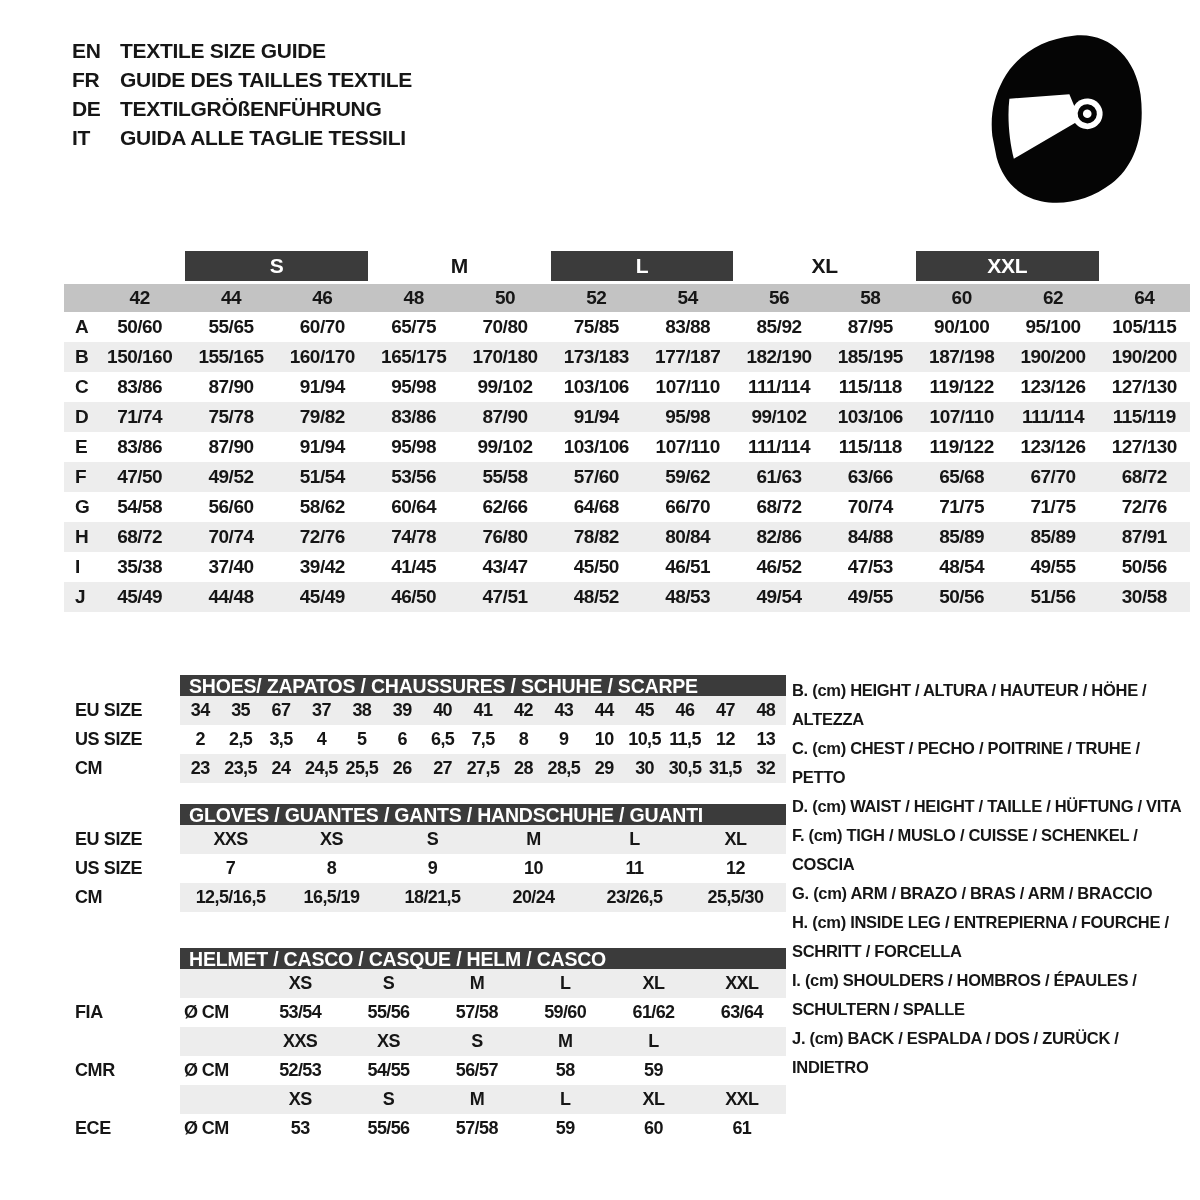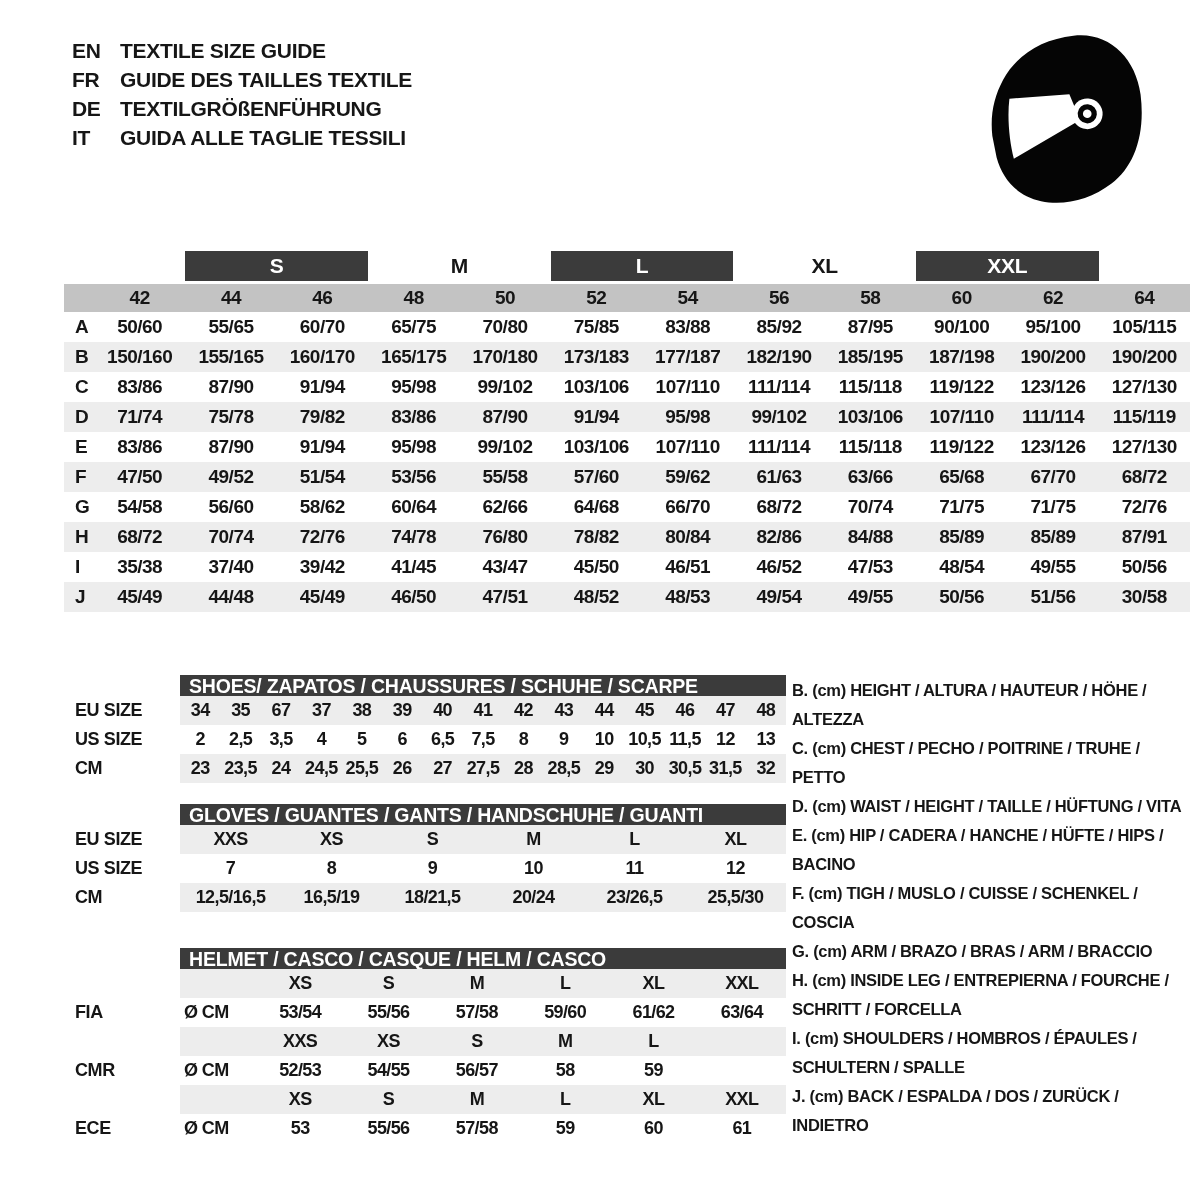--- a/index.html
+++ b/index.html
@@ -450,21 +450,20 @@
           <div class="scell">60</div>
           <div class="scell">61</div>
         </div>
       </div>
     </div>
 
   <div class="legend" id="legendList">
       <div class="legend-item"><span>B.</span> <span>(cm)</span> <span>HEIGHT / ALTURA / HAUTEUR / HÖHE / ALTEZZA</span></div>
       <div class="legend-item"><span>C.</span> <span>(cm)</span> <span>CHEST / PECHO / POITRINE / TRUHE / PETTO</span></div>
       <div class="legend-item"><span>D.</span> <span>(cm)</span> <span>WAIST / HEIGHT / TAILLE / HÜFTUNG / VITA</span></div>
-      <div class="legend-item"><span>E.</span> <span>(cm)</span> <span>HIP / CADERA / HANCHE / HÜFTE / HIPS / BACINO</span></div>
       <div class="legend-item"><span>F.</span> <span>(cm)</span> <span>TIGH / MUSLO / CUISSE / SCHENKEL / COSCIA</span></div>
       <div class="legend-item"><span>G.</span> <span>(cm)</span> <span>ARM / BRAZO / BRAS / ARM / BRACCIO</span></div>
       <div class="legend-item"><span>H.</span> <span>(cm)</span> <span>INSIDE LEG / ENTREPIERNA / FOURCHE /</span></div>
       <div class="legend-item">SCHRITT / FORCELLA</div>
       <div class="legend-item"><span>I.</span> <span>(cm)</span> <span>SHOULDERS / HOMBROS / ÉPAULES /</span></div>
       <div class="legend-item">SCHULTERN / SPALLE</div>
       <div class="legend-item"><span>J.</span> <span>(cm)</span> <span>BACK / ESPALDA / DOS / ZURÜCK / INDIETRO</span></div>
     </div>
 
 </div>

